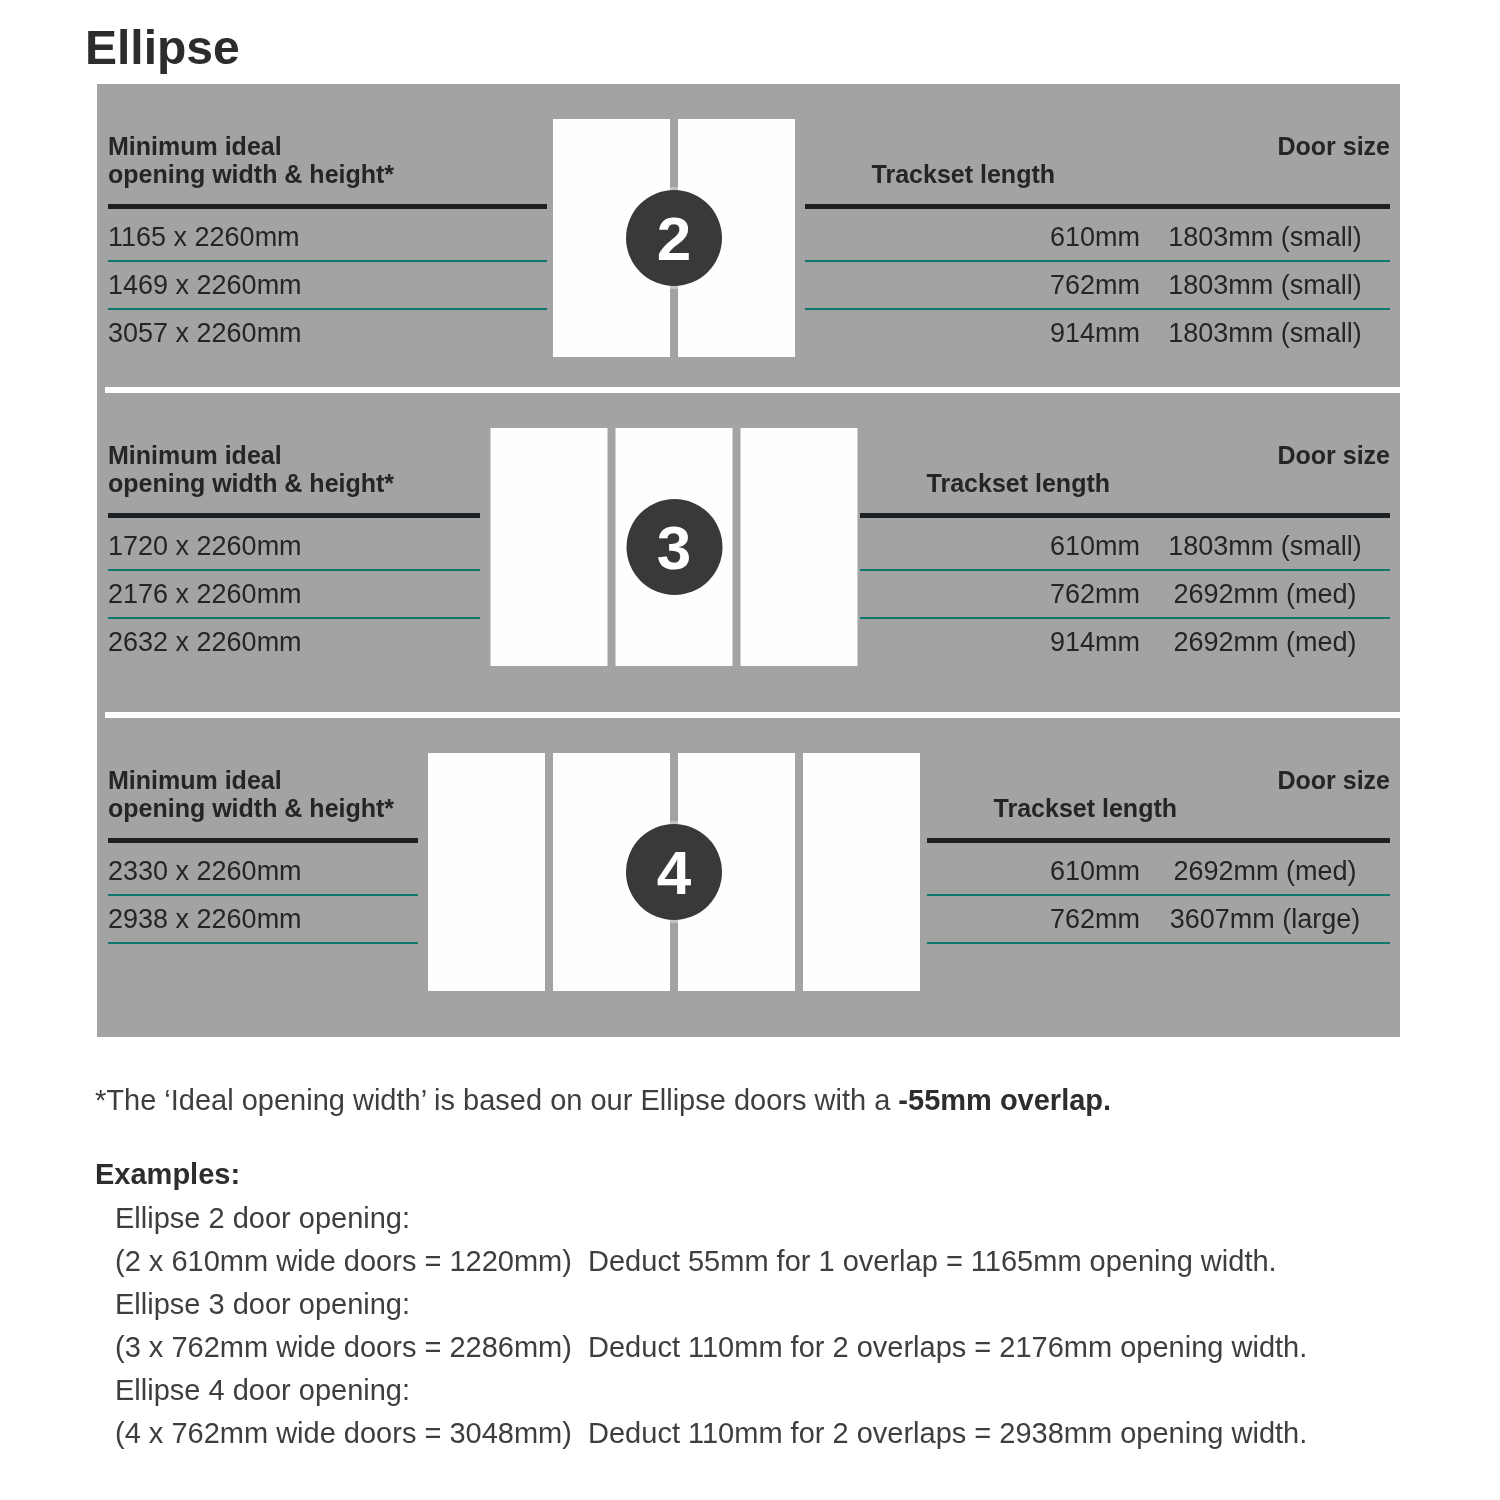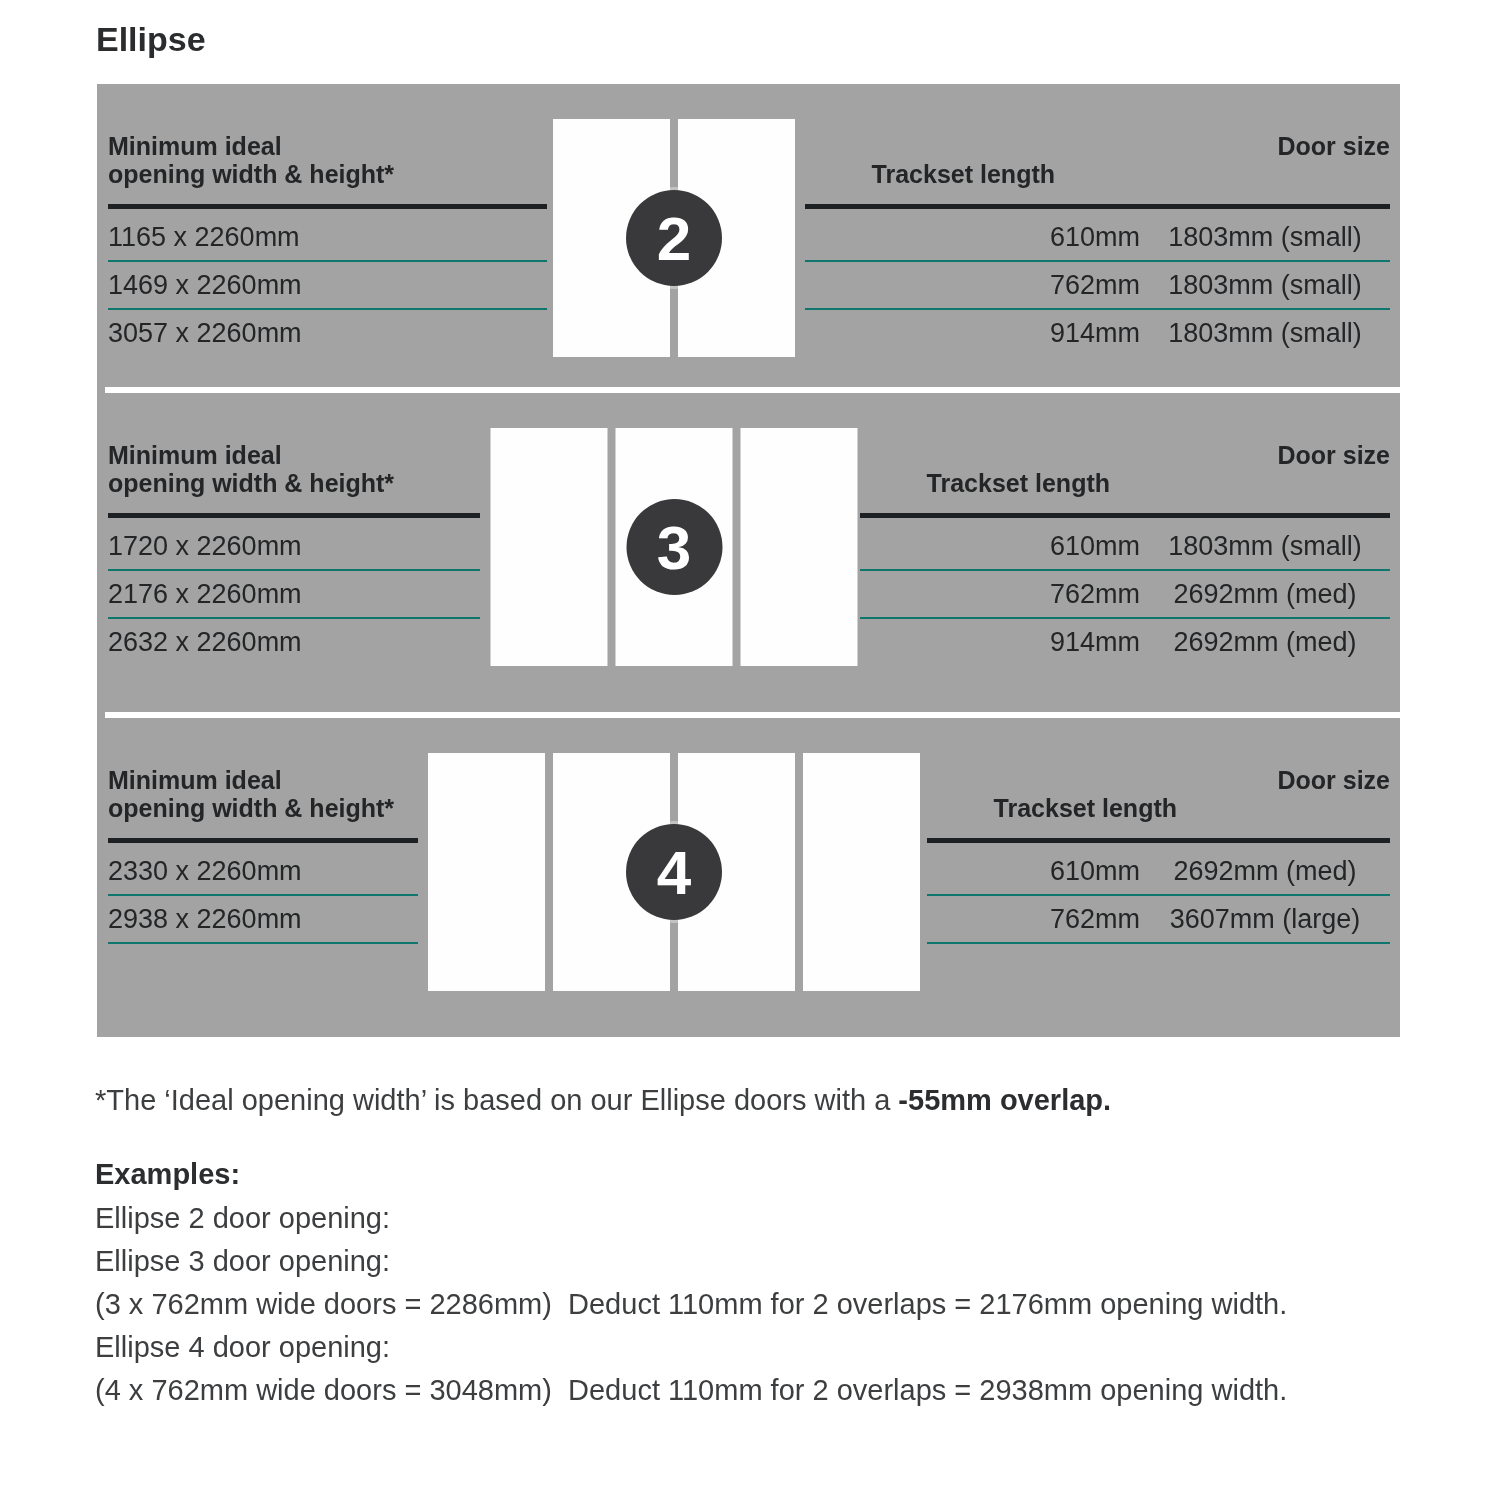--- a/index.html
+++ b/index.html
@@ -1,18 +1,18 @@
 <!DOCTYPE html>
 <html><head>
 <meta charset="utf-8">
 <style>
   html,body{margin:0;padding:0;background:#ffffff;}
   body{width:1500px;height:1500px;position:relative;font-family:"Liberation Sans",sans-serif;color:#26282a;}
 
-  .page-title{position:absolute;left:96px;top:20px;margin:0;font-size:34px;font-weight:bold;color:#2a2c2e;letter-spacing:0;}
+  .page-title{position:absolute;left:85px;top:20px;margin:0;font-size:48px;font-weight:bold;color:#2a2c2e;letter-spacing:0;}
 
   .panel{position:absolute;left:97px;top:84px;width:1303px;height:953px;background:#a3a3a3;}
 
   .cfg{position:relative;}
   .cfg-0{height:303px;}
   .cfg-1{height:319px;}
   .cfg-2{height:319px;}
   .sect-divider{height:6px;margin-left:8px;background:#ffffff;}
 
   
@@ -43,21 +43,21 @@
   .door{width:117px;height:238px;background:#fefefe;}
   .badge{position:absolute;left:50%;top:50%;transform:translate(-50%,-50%);width:96px;height:96px;border-radius:50%;
          background:#39393b;color:#ffffff;font-size:62px;font-weight:bold;display:flex;align-items:center;justify-content:center;
          box-shadow:0 0 0 3px rgba(255,255,255,0.35);}
 
   
   .footnote{position:absolute;left:95px;top:1084px;margin:0;font-size:29px;color:#3c3e40;}
   .footnote b{color:#2b2d2f;}
   .examples-head{position:absolute;left:95px;top:1158px;margin:0;font-size:29px;font-weight:bold;color:#2b2d2f;}
   .examples{position:absolute;left:95px;top:1197px;margin:0;font-size:29px;color:#3c3e40;}
-  .exline{height:43px;line-height:43px;white-space:pre-wrap;}
+  .exline{height:43px;line-height:43px;white-space:pre-wrap;margin-left:20px;}
 </style>
 </head>
 <body>
 
 <h1 class="page-title">Ellipse</h1>
 
 <div class="panel">
 
   <section class="cfg cfg-0">
     <div class="ltable">
@@ -207,17 +207,18 @@
   </section>
 
 </div>
 
 <p class="footnote"><span>*The ‘Ideal opening width’ is based on our Ellipse doors with a</span> <b>-55mm overlap.</b></p>
 
 <p class="examples-head">Examples:</p>
 
 <div class="examples">
   <div class="exline">Ellipse 2 door opening:</div>
+  <div class="exline">(2 x 610mm wide doors = 1220mm)  Deduct 55mm for 1 overlap = 1165mm opening width.</div>
   <div class="exline">Ellipse 3 door opening:</div>
   <div class="exline">(3 x 762mm wide doors = 2286mm)  Deduct 110mm for 2 overlaps = 2176mm opening width.</div>
   <div class="exline">Ellipse 4 door opening:</div>
   <div class="exline">(4 x 762mm wide doors = 3048mm)  Deduct 110mm for 2 overlaps = 2938mm opening width.</div>
 </div>
 
 </body></html>

